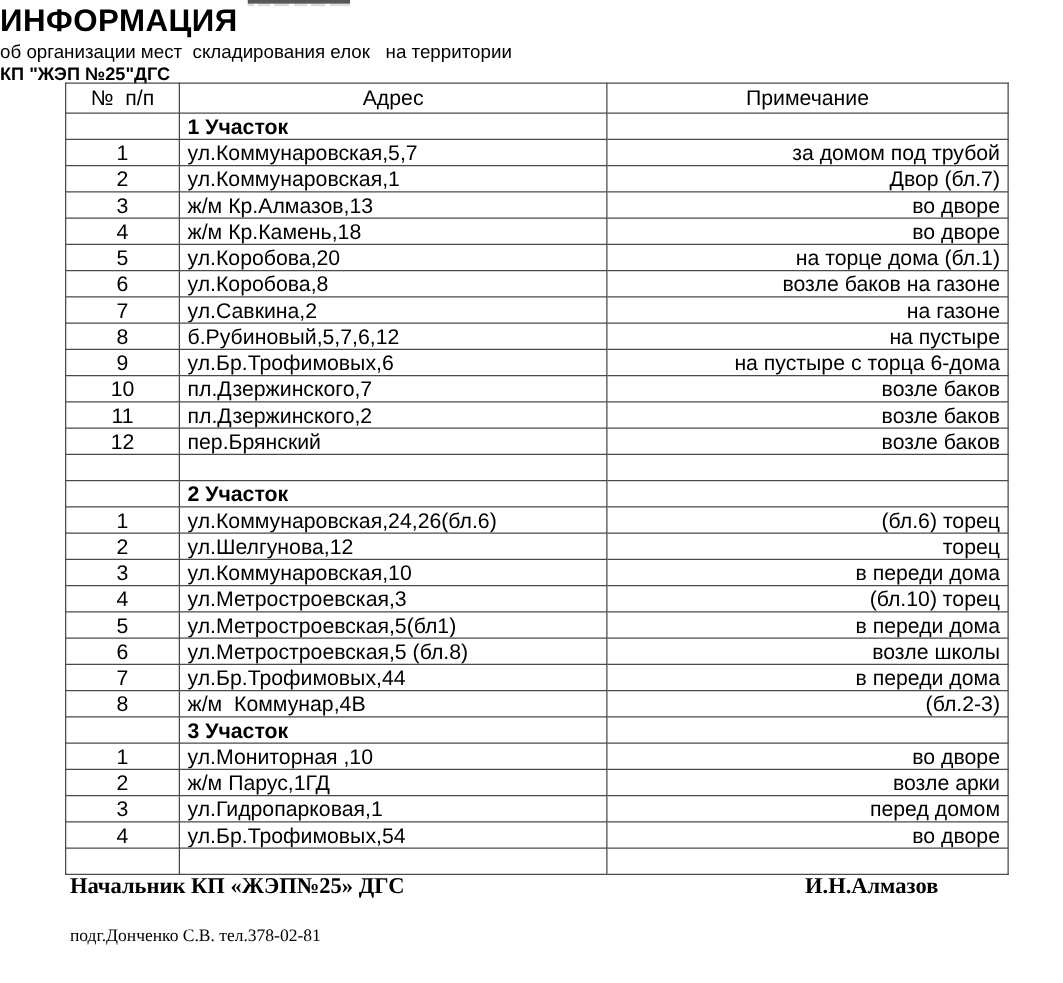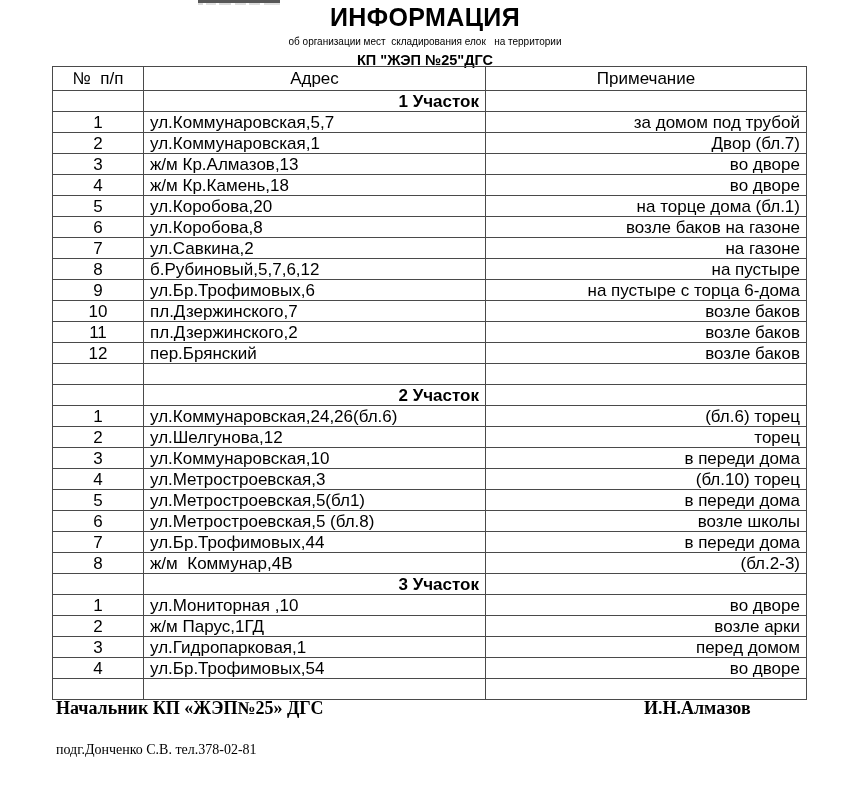--- a/index.html
+++ b/index.html
@@ -42,30 +42,29 @@
       #ffffff 76% 80%, #c6c6c6 80% 100%);
     opacity: 0.55;
   }
 
   
   .doc-header {
     position: absolute;
     left: 0;
     top: 2px;
     width: 850px;
-    text-align: center;
   }
   .doc-title {
     font-size: 25px;
     font-weight: bold;
     letter-spacing: 0.4px;
     line-height: 30px;
   }
   .doc-subtitle {
-    font-size: 10px;
+    font-size: 15px;
     line-height: 19px;
     white-space: pre;
   }
   .doc-subtitle2 {
     font-size: 14.5px;
     font-weight: bold;
     line-height: 19px;
     white-space: pre;
   }
 
@@ -97,21 +96,21 @@
 
   td.num  { text-align: center; }
   td.addr { text-align: left; }
   td.note { text-align: right; }
 
   tr.head td {
     text-align: center;
     height: 23px;
   }
   tr.section td.addr {
-    text-align: right;
+    text-align: left;
     font-weight: bold;
   }
   tr.blank td { height: 20px; }
 
   
   .sign-block {
     position: absolute;
     left: 0;
     top: 698px;
     width: 850px;

